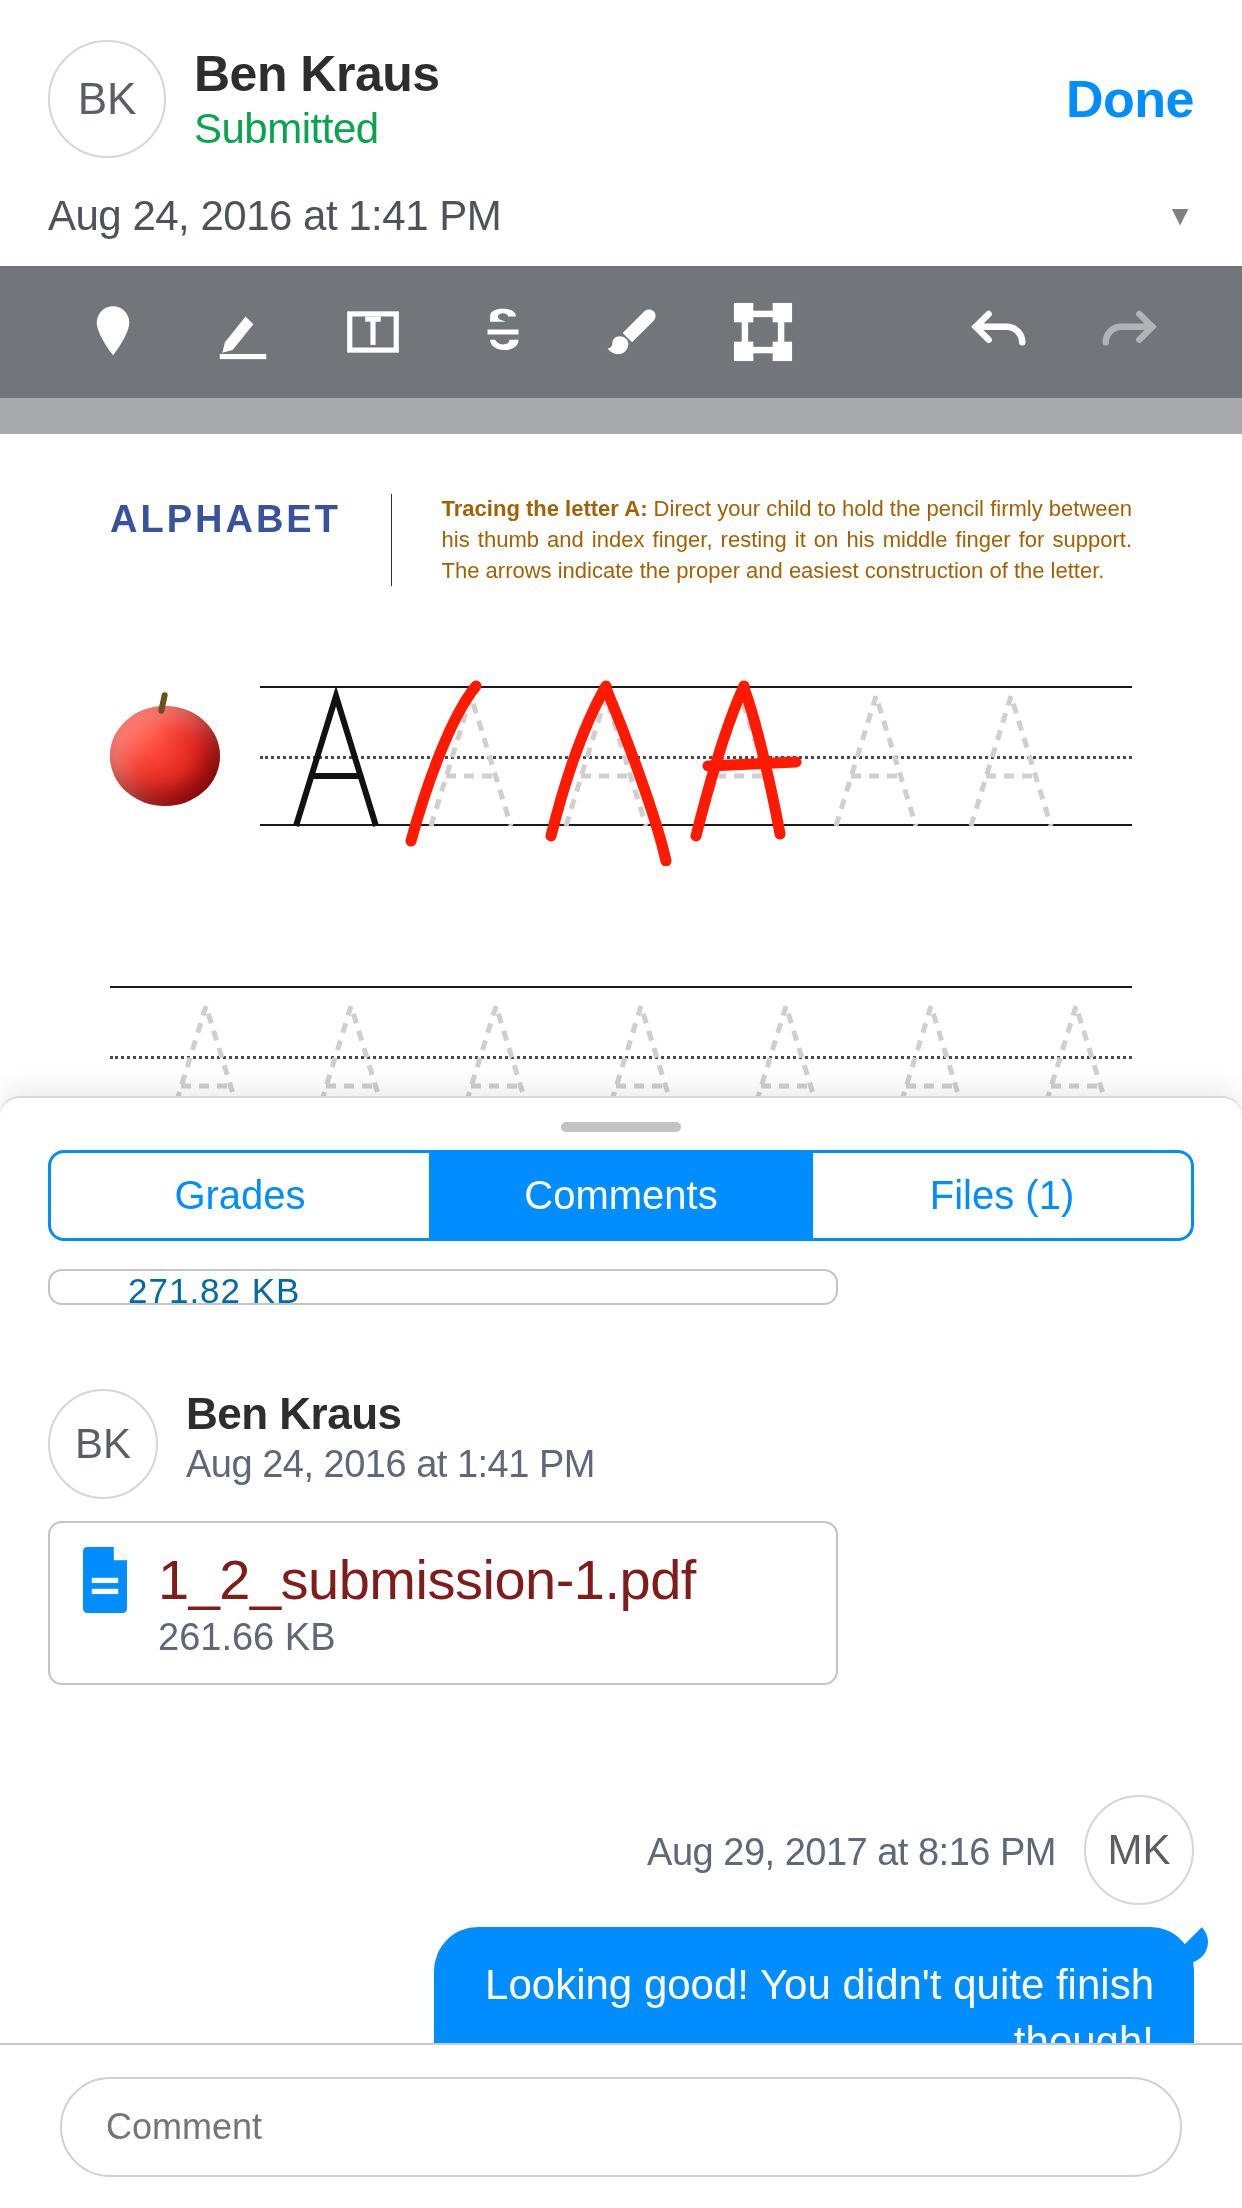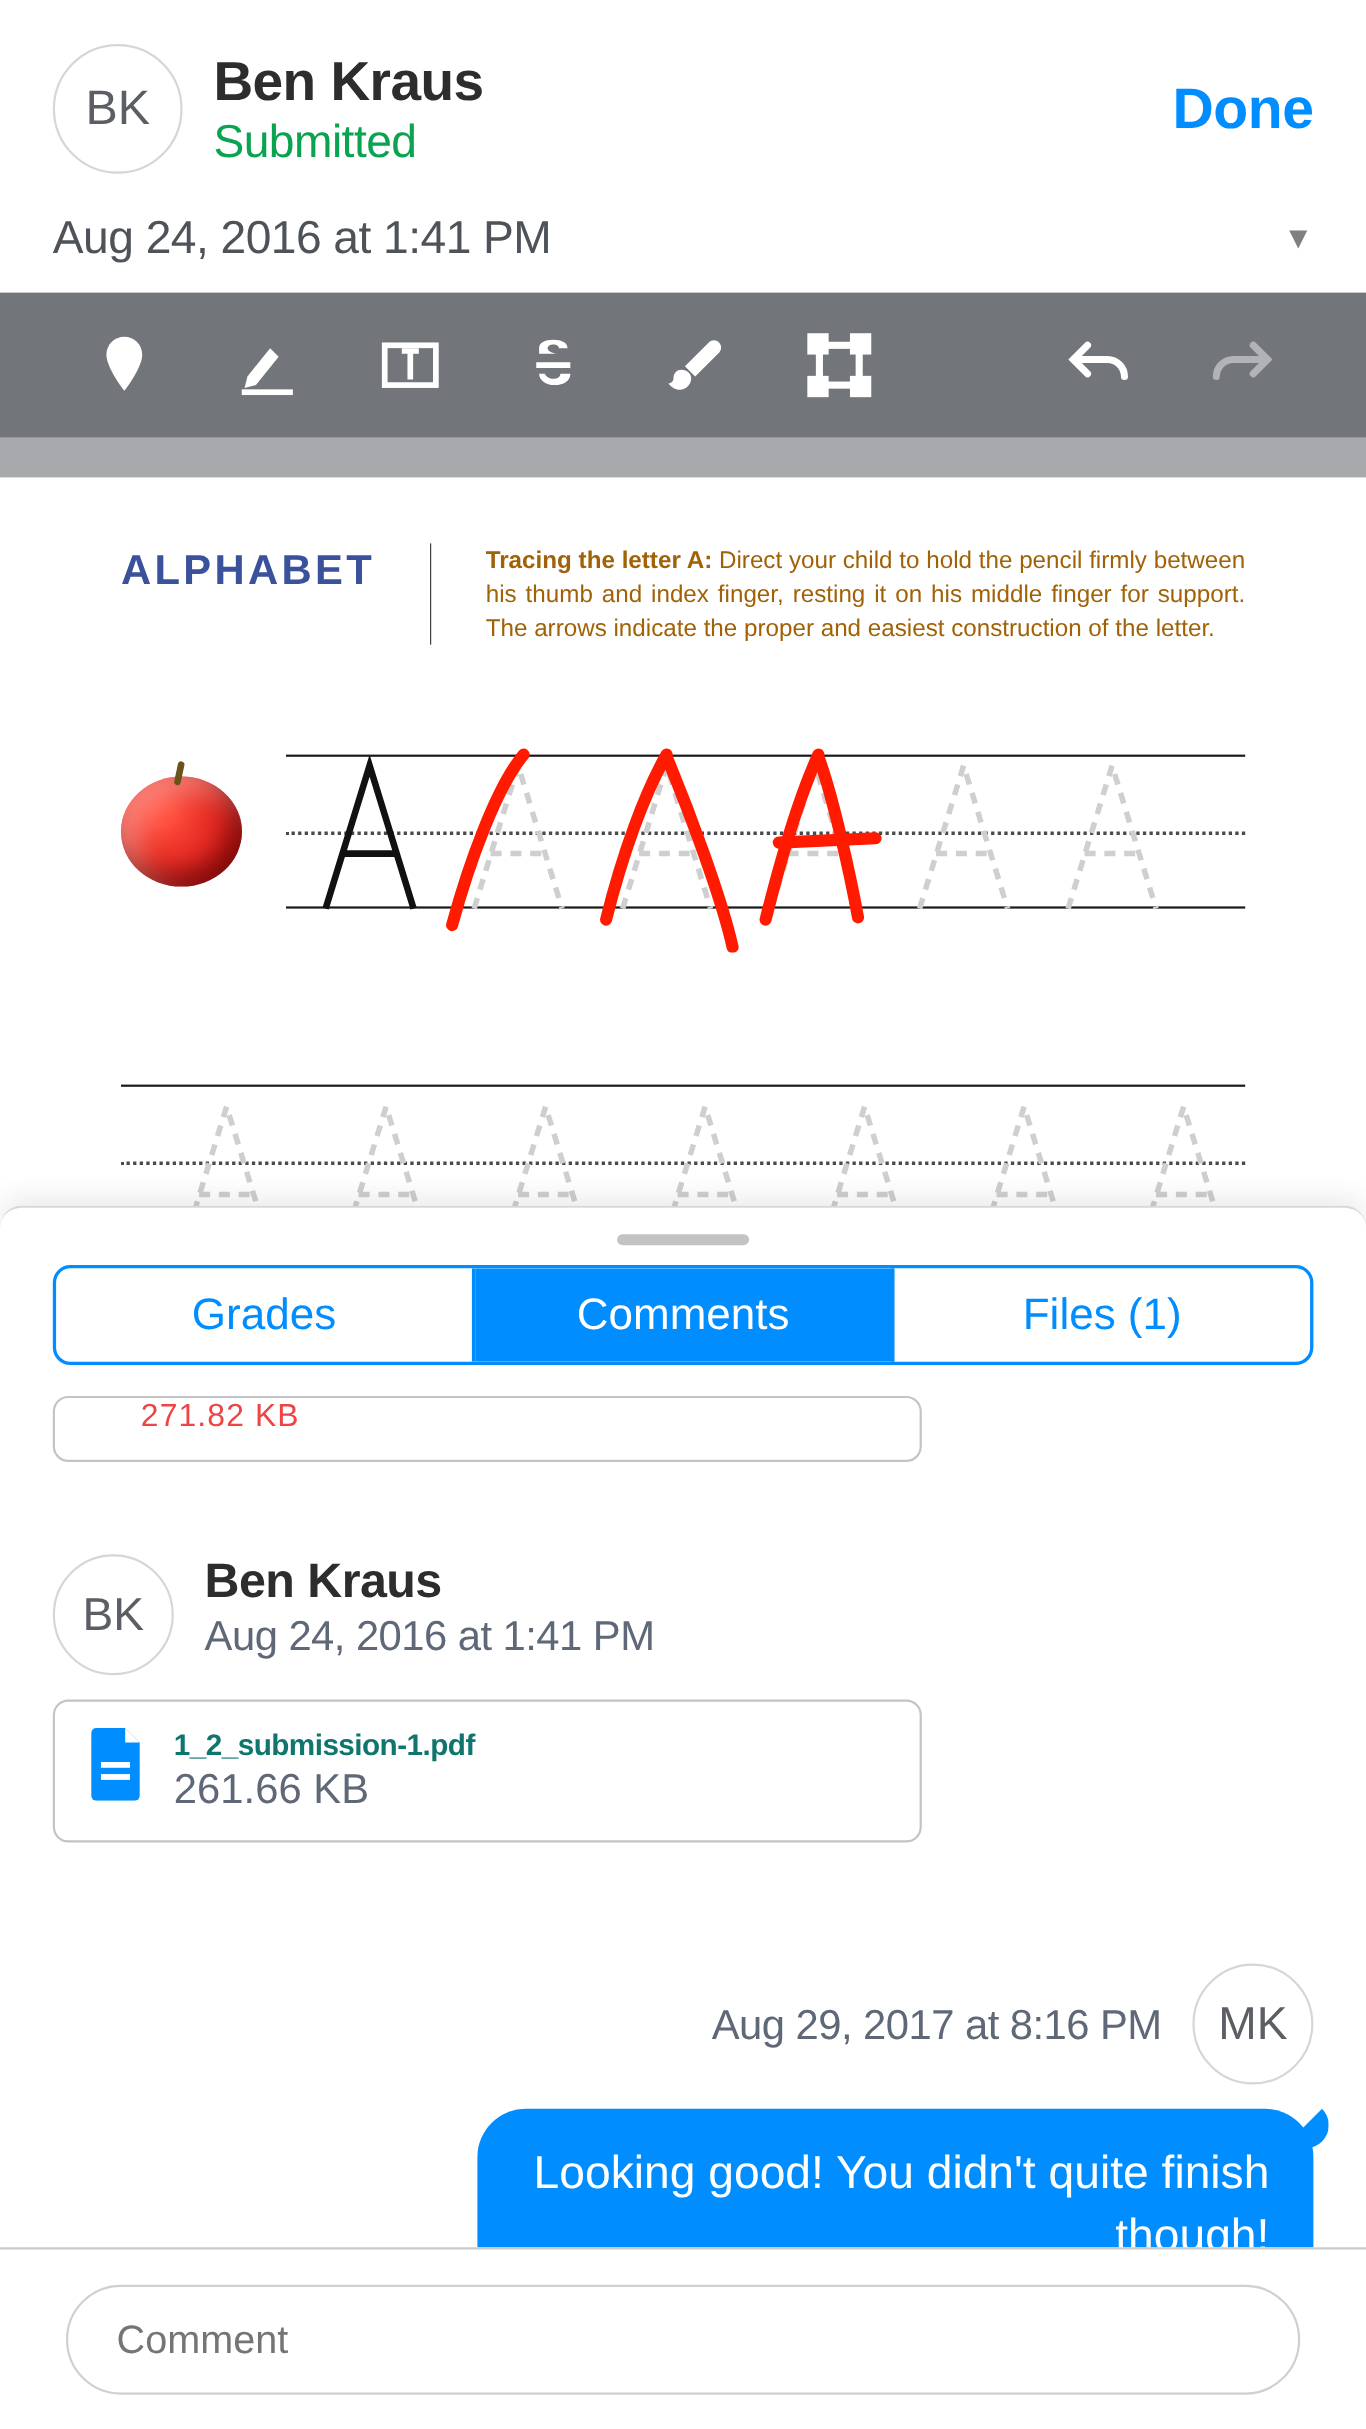--- a/index.html
+++ b/index.html
@@ -111,39 +111,39 @@
   border-right:3px solid #008dff;
 }
 .seg-item:last-child{ border-right:none; }
 .seg-item.active { background:#008dff; color:#fff; }
 
 .comments-scroll { padding: 0 48px; }
 
 .cut-attach {
   border:2px solid #c4c4c4; border-radius:14px;
   padding: 0 28px 22px 78px; margin-top:28px; width: 790px;
-  color:#ef4444; font-size:29px; letter-spacing:1px; overflow:hidden; height:60px;
+  color:#0369a1; font-size:35px; letter-spacing:1px; overflow:hidden; height:36px;
 }
 
 .comment-block { margin-top: 84px; display:flex; gap:28px; align-items:flex-start; }
 .av-sm {
   width: 110px; height:110px; border-radius:50%; border:2px solid #d6d6d6;
   display:flex; align-items:center; justify-content:center;
   color:#5b5e64; font-size:42px;
 }
 .comment-meta .name { font-size:44px; font-weight:700; color:#2d2d2d; letter-spacing:-0.5px; }
 .comment-meta .date { font-size:38px; color:#5e6877; margin-top:4px; letter-spacing:-0.5px; }
 
 .attach-card {
   border:2px solid #c4c4c4; border-radius:14px;
   padding: 24px 28px; margin-top:22px; width: 790px;
   display:flex; gap:26px; align-items:flex-start;
 }
 .file-icon { width:54px; height:66px; }
-.file-name { font-size:27px; font-weight:700; color:#0f766e; letter-spacing:-0.5px; }
+.file-name { font-size:56px; font-weight:400; color:#7f1d1d; letter-spacing:-0.5px; }
 .file-size { font-size:38px; color:#5e6877; margin-top:4px; }
 
 .teacher-row { margin-top: 110px; display:flex; justify-content:flex-end; align-items:center; gap:28px; }
 .teacher-meta { text-align:right; }
 .teacher-meta .name { font-size:44px; font-weight:700; color:#2d2d2d; letter-spacing:-0.5px; }
 .teacher-meta .date { font-size:38px; color:#5e6877; margin-top:4px; letter-spacing:-0.5px; }
 
 .bubble-wrap { display:flex; justify-content:flex-end; margin-top:22px;text-align:right; }
 .bubble {
   background:#008dff; color:#fff; font-size:42px;

